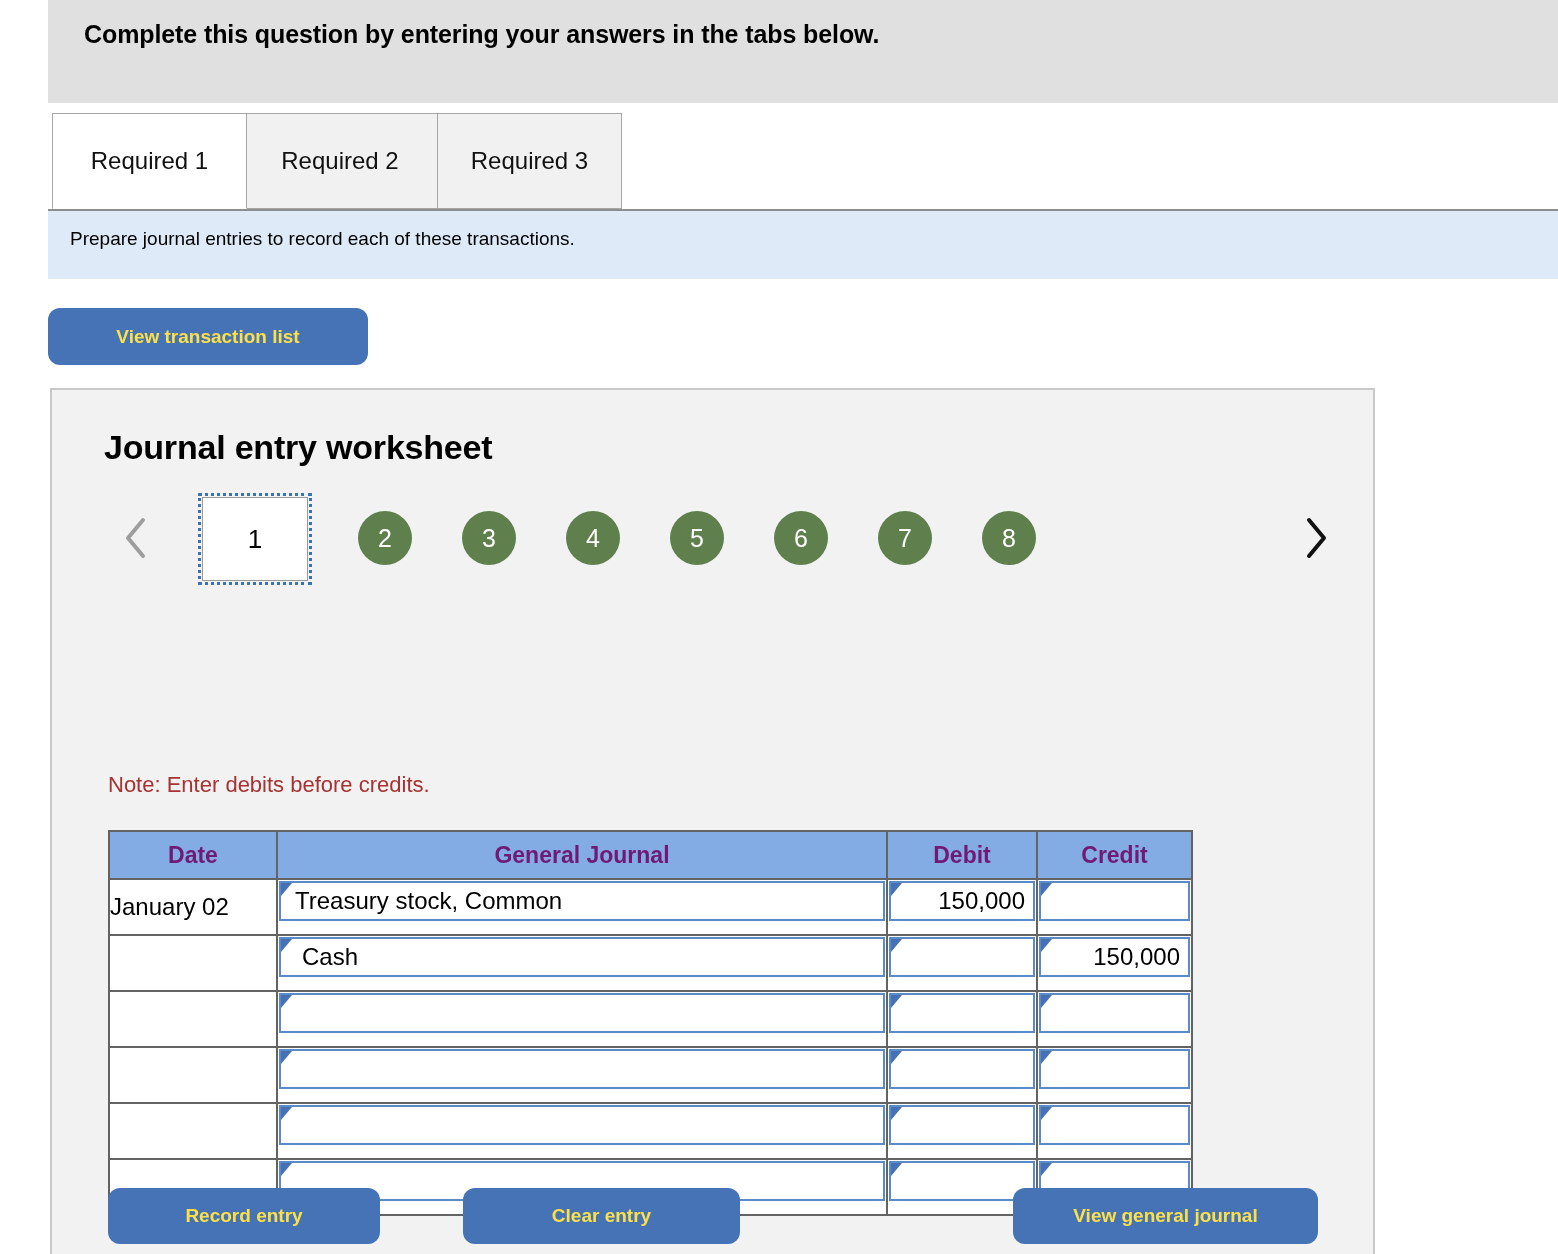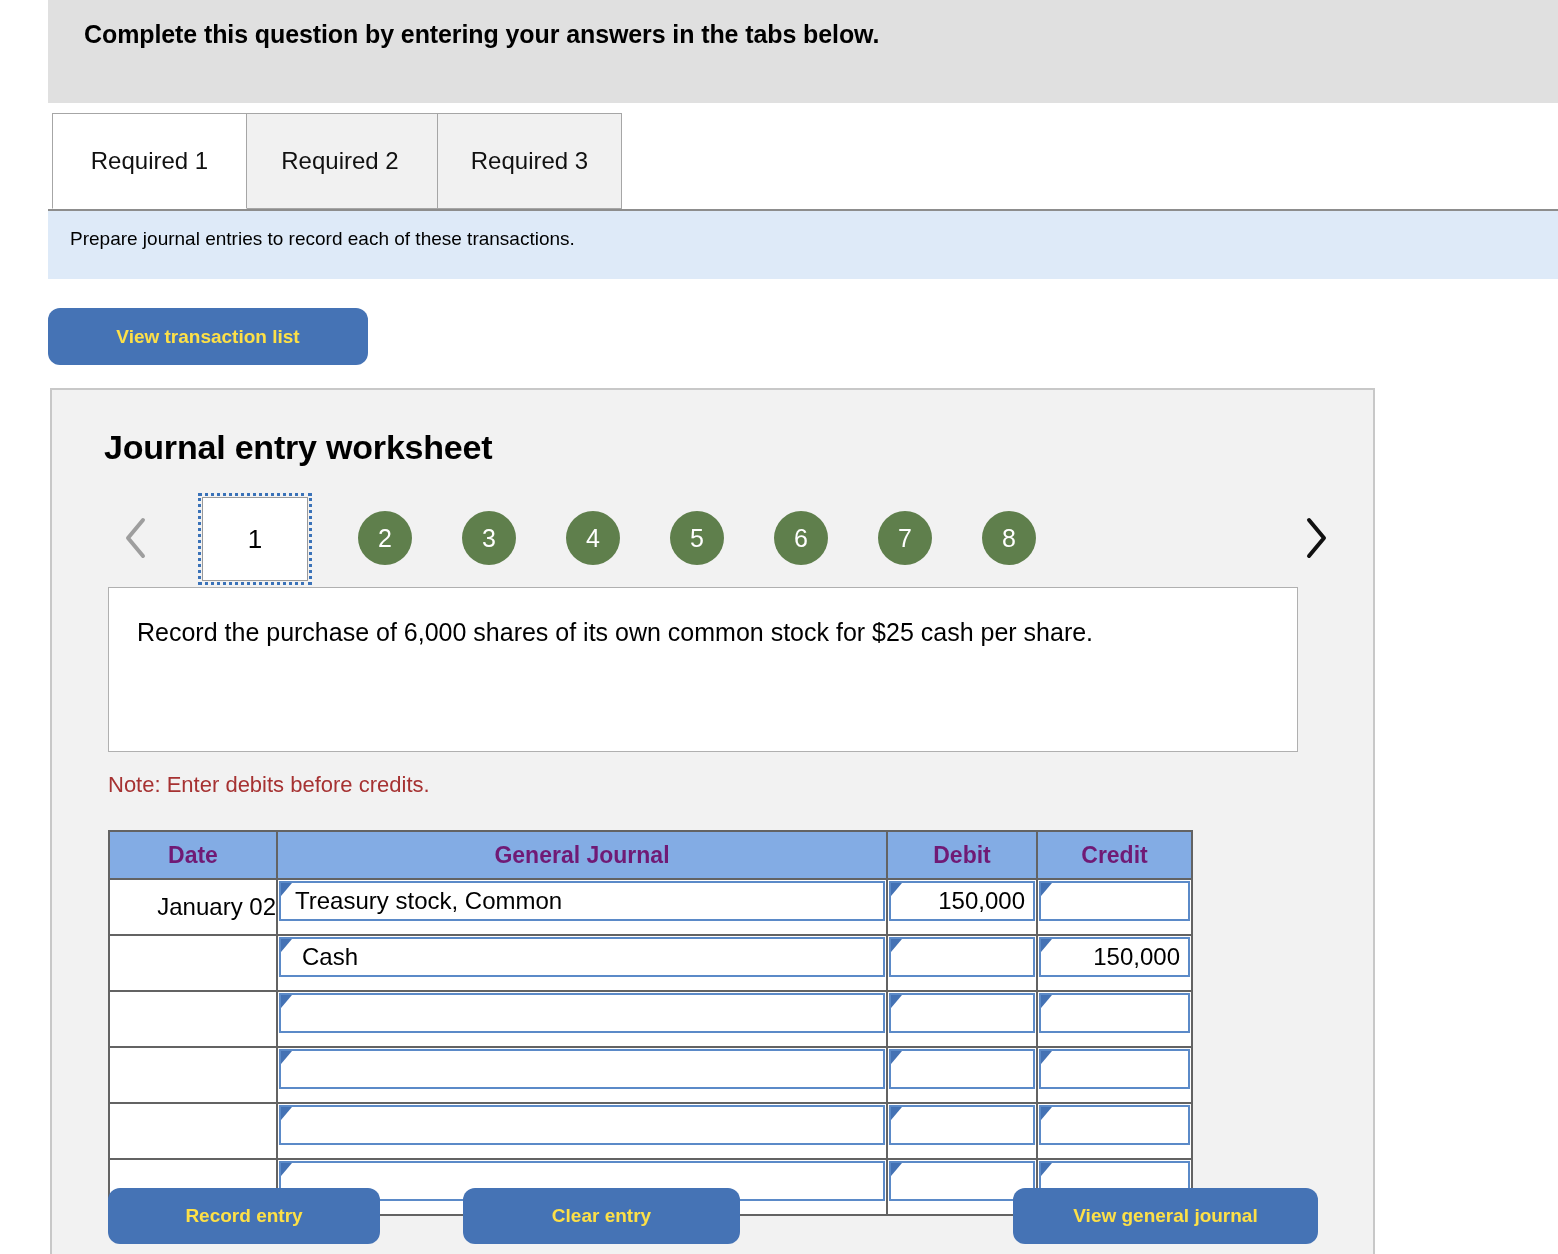--- a/index.html
+++ b/index.html
@@ -239,21 +239,21 @@
     background: #ffffff;
     vertical-align: middle;
   }
   .col-date   { width: 168px; }
   .col-gj     { width: 610px; }
   .col-debit  { width: 150px; }
   .col-credit { width: 155px; }
 
   .cell-date {
     font-size: 24px;
-    text-align: right;
+    text-align: left;
     white-space: nowrap;
   }
 
   
   .cell-input {
     position: relative;
     padding: 0 !important;
     background: #ffffff;
   }
   .cell-input .inp {
@@ -369,23 +369,20 @@
       <span>8</span>
     </div>
 
     <div class="pager-arrow pager-next">
       <svg width="26" height="44" viewBox="0 0 26 44" aria-hidden="true">
         <polyline points="6,4 21,22 6,40" fill="none" stroke="#111111" stroke-width="4" stroke-linecap="round" stroke-linejoin="round"></polyline>
       </svg>
     </div>
   </div>
 
-  <div class="desc-box">
-    <div class="desc-text">Record the purchase of 6,000 shares of its own common stock for $25 cash per share.</div>
-  </div>
 
   <div class="note-text">Note: Enter debits before credits.</div>
 
   <table class="journal-table">
     <colgroup>
       <col class="col-date">
         <col class="col-gj">
         <col class="col-debit">
         <col class="col-credit">
     </colgroup>

